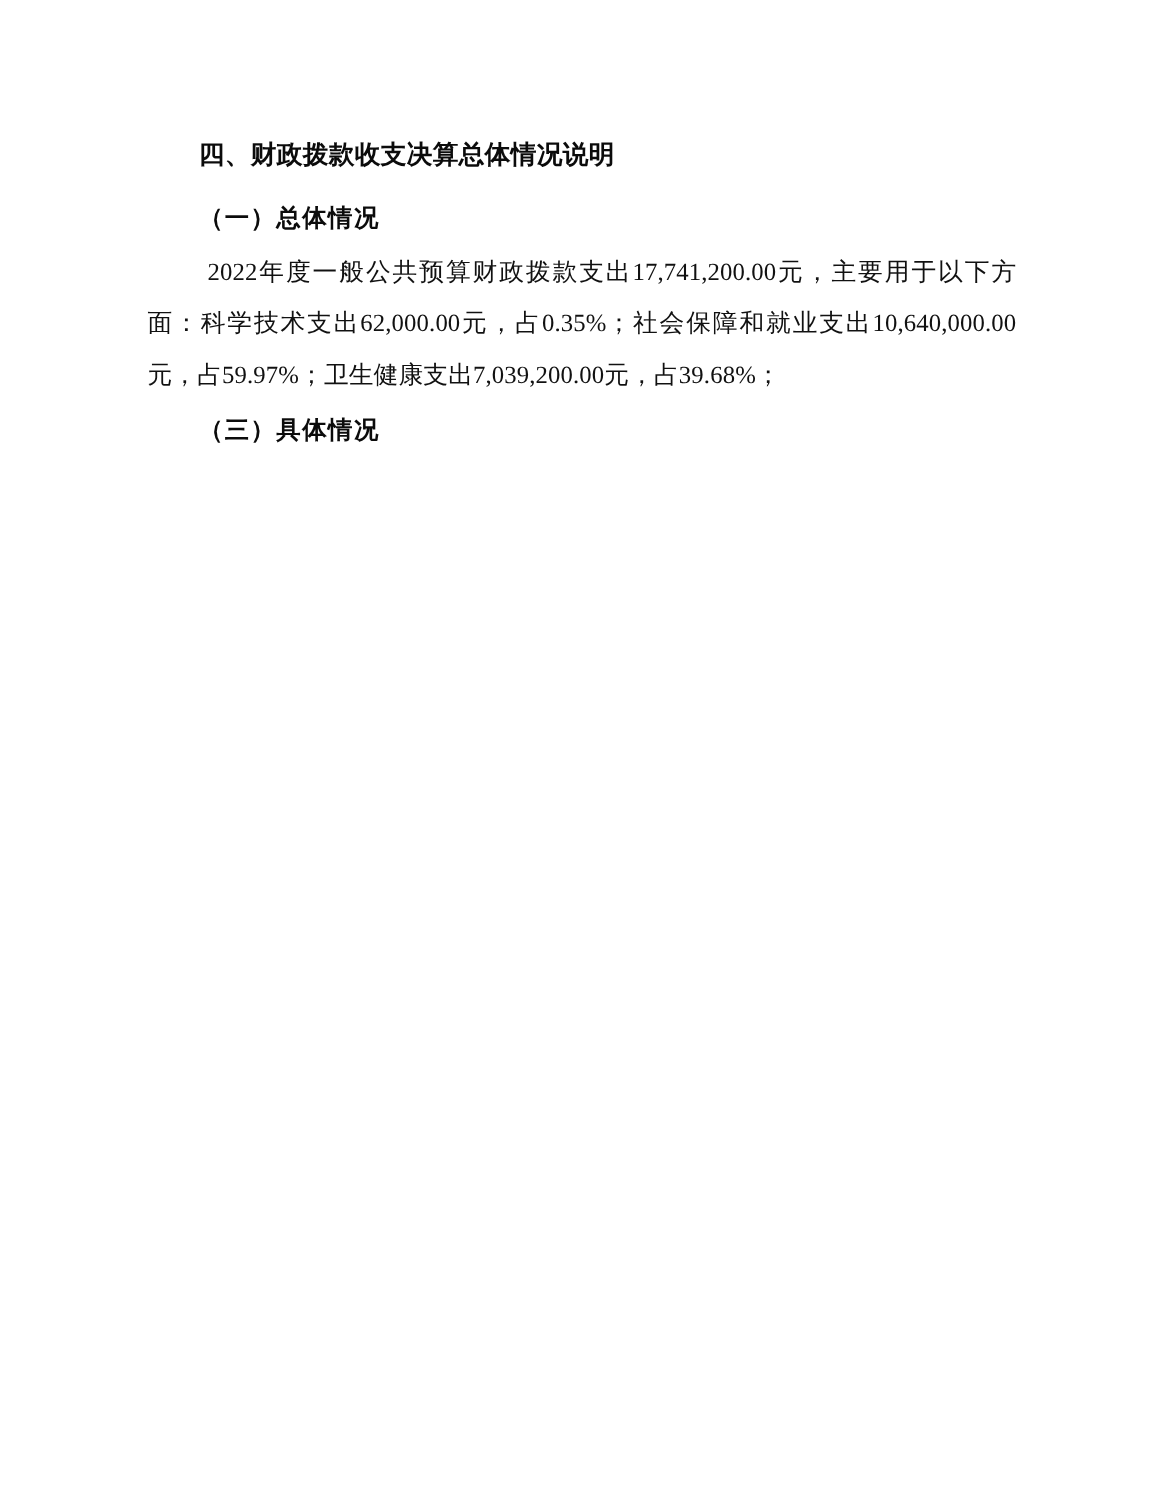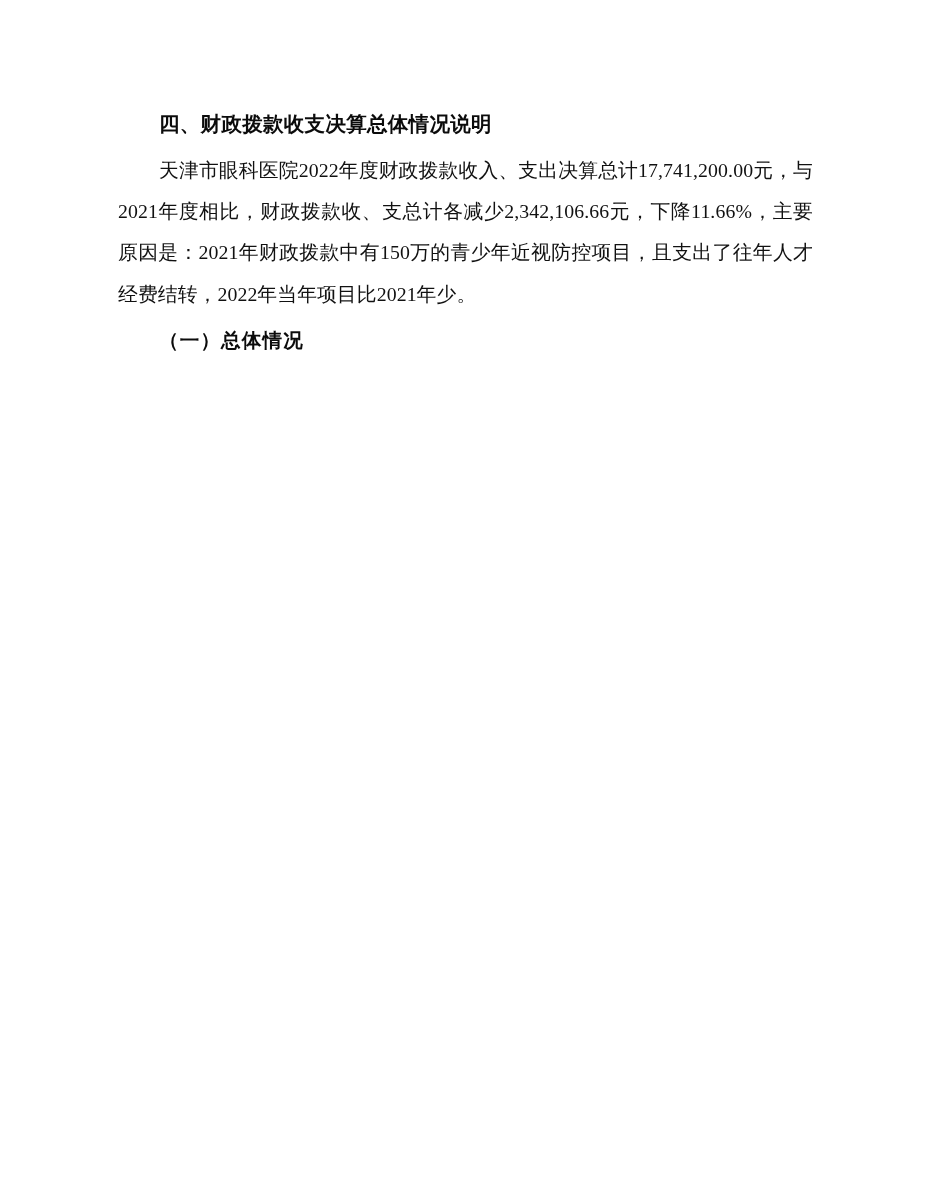--- a/index.html
+++ b/index.html
@@ -60,30 +60,31 @@
   .gap-m { height: 5px; }
 </style>
 </head>
 <body>
 
 <div class="page">
   <div class="content">
 
     <h2 class="h-sec">四、财政拨款收支决算总体情况说明</h2>
 
-    <p class="para">天津市眼科医院2022年度财政拨款收入、支出决算总计17,741,200.00元，与2021年度相比，财政拨款收、支总计各减少2,342,106.66元，下降11.66%，主要原因是：2021年财政拨款中有150万的青少年近视防控项目，且支出了往年人才经费结转，2022年当年项目比2021年少。</p>
 
     <div class="gap-m"></div>
 
 
     <h3 class="h-sub">（一）总体情况</h3>
 
 
     <div class="gap-s"></div>
 
 
+    <p class="para wide-indent">2022年度一般公共预算财政拨款支出17,741,200.00元，主要用于以下方面：科学技术支出62,000.00元，占0.35%；社会保障和就业支出10,640,000.00元，占59.97%；卫生健康支出7,039,200.00元，占39.68%；</p>
 
     <div class="gap-s"></div>
 
+    <h3 class="h-sub">（三）具体情况</h3>
 
 
   </div>
 </div>
 
 </body></html>

